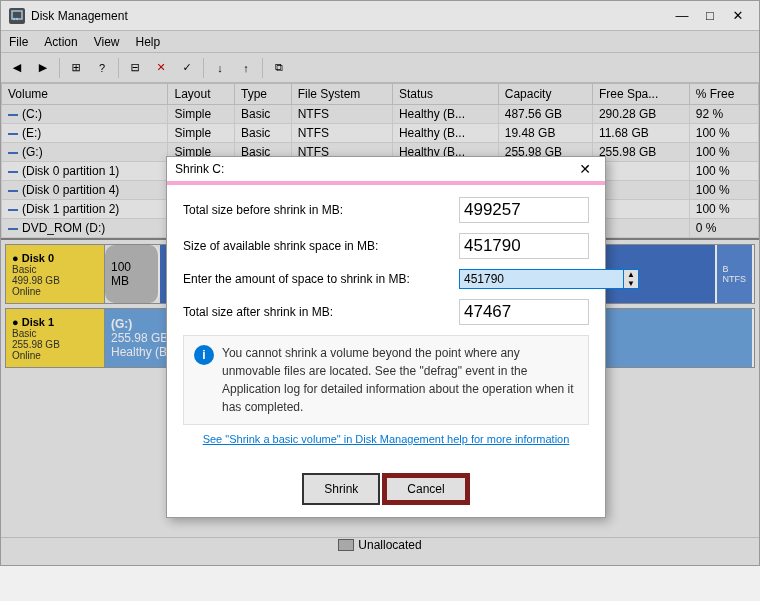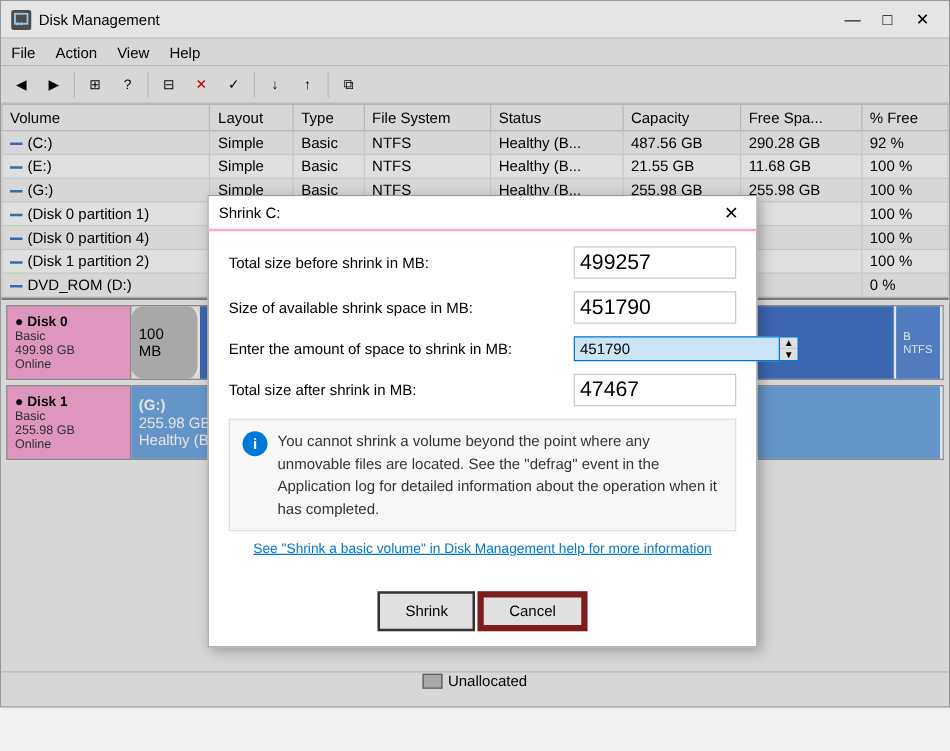--- a/index.html
+++ b/index.html
@@ -23,37 +23,37 @@
     .main-content { flex: 1; display: flex; flex-direction: column; overflow: hidden; }
 
     .volume-table { width: 100%; border-collapse: collapse; }
     .volume-table th { background: #f0f0f0; border: 1px solid #ccc; padding: 3px 6px; text-align: left; font-weight: normal; white-space: nowrap; }
     .volume-table td { border: 1px solid #ddd; padding: 2px 6px; white-space: nowrap; }
     .volume-table tr:nth-child(even) { background: #f9f9f9; }
     .table-container { overflow-y: auto; max-height: 180px; border-bottom: 2px solid #888; }
 
     .disk-view { flex: 1; overflow-y: auto; background: #f0f0f0; padding: 4px; }
     .disk-item { display: flex; align-items: stretch; margin-bottom: 4px; min-height: 60px; }
-    .disk-label { width: 100px; min-height: 60px; background: #f9a8d4; border: 1px solid #999; padding: 4px 6px; display: flex; flex-direction: column; justify-content: center; flex-shrink: 0; }
+    .disk-label { width: 100px; min-height: 60px; background: #fde047; border: 1px solid #999; padding: 4px 6px; display: flex; flex-direction: column; justify-content: center; flex-shrink: 0; }
     .disk-label-title { font-weight: bold; font-size: 11px; }
     .disk-label-info { font-size: 10px; color: #333; }
     .disk-partitions { flex: 1; display: flex; border: 1px solid #999; border-left: none; }
     .partition { display: flex; flex-direction: column; justify-content: center; padding: 4px 6px; border-right: 2px solid #fff; font-size: 10px; }
     .partition-unalloc { background: #bbb; flex: 0 0 60px; border-radius: 10px; }
     .partition-primary { background: #4472c4; color: #fff; }
     .partition-data { background: #70a6e0; color: #fff; flex: 1; }
 
     .legend { height: 28px; display: flex; align-items: center; gap: 16px; padding: 0 8px; border-top: 1px solid #ccc; background: #f0f0f0; flex-direction: column; }
     .legend-item { display: flex; align-items: center; gap: 4px; font-size: 11px; }
     .legend-box { width: 16px; height: 12px; border: 1px solid #666; }
 
     
     .modal-overlay { position: absolute; top: 0; left: 0; width: 100%; height: 100%; background: rgba(0,0,0,0.1); display: flex; align-items: flex-start; justify-content: flex-start; }
     .modal { position: absolute; top: 155px; left: 165px; width: 440px; background: #fff; border: 1px solid #999; box-shadow: 3px 3px 10px rgba(0,0,0,0.3); }
-    .modal-title { background: #fff; height: 28px; display: flex; align-items: center; justify-content: space-between; padding: 0 8px; border-bottom: 2px solid #f9a8d4; }
+    .modal-title { background: #fff; height: 28px; display: flex; align-items: center; justify-content: space-between; padding: 0 8px; border-bottom: 4px solid #f9a8d4; }
     .modal-title-text { font-size: 12px; font-weight: normal; }
     .modal-close { border: none; background: transparent; cursor: pointer; font-size: 14px; padding: 2px 6px; }
     .modal-body { padding: 12px 16px; }
     .form-row { display: flex; align-items: center; margin-bottom: 10px; }
     .form-label { flex: 1; font-size: 12px; color: #000; }
     .form-value { width: 130px; border: 1px solid #ccc; padding: 2px 4px; font-size: 17px; text-align: left; background: #fff; }
     .form-input-wrap { display: flex; width: 130px; }
     .form-input { flex: 1; border: 1px solid #0078d7; padding: 2px 4px; font-size: 12px; background: #cce4f7; outline: none; }
     .spinner-btns { display: flex; flex-direction: column; border: 1px solid #0078d7; border-left: none; }
     .spinner-btn { width: 14px; flex: 1; border: none; background: #e0e0e0; cursor: pointer; font-size: 8px; display: flex; align-items: center; justify-content: center; padding: 0; }
@@ -137,21 +137,21 @@
               <td>487.56 GB</td>
               <td>290.28 GB</td>
               <td>92 %</td>
             </tr>
             <tr>
               <td><span style="display: inline-block; width: 10px; height: 2px; background: rgb(68, 114, 196); margin-right: 4px; vertical-align: middle;"></span>(E:)</td>
               <td>Simple</td>
               <td>Basic</td>
               <td>NTFS</td>
               <td>Healthy (B...</td>
-              <td>21.55 GB</td>
+              <td>19.48 GB</td>
               <td>11.68 GB</td>
               <td>100 %</td>
             </tr>
             <tr>
               <td><span style="display: inline-block; width: 10px; height: 2px; background: rgb(68, 114, 196); margin-right: 4px; vertical-align: middle;"></span>(G:)</td>
               <td>Simple</td>
               <td>Basic</td>
               <td>NTFS</td>
               <td>Healthy (B...</td>
               <td>255.98 GB</td>

